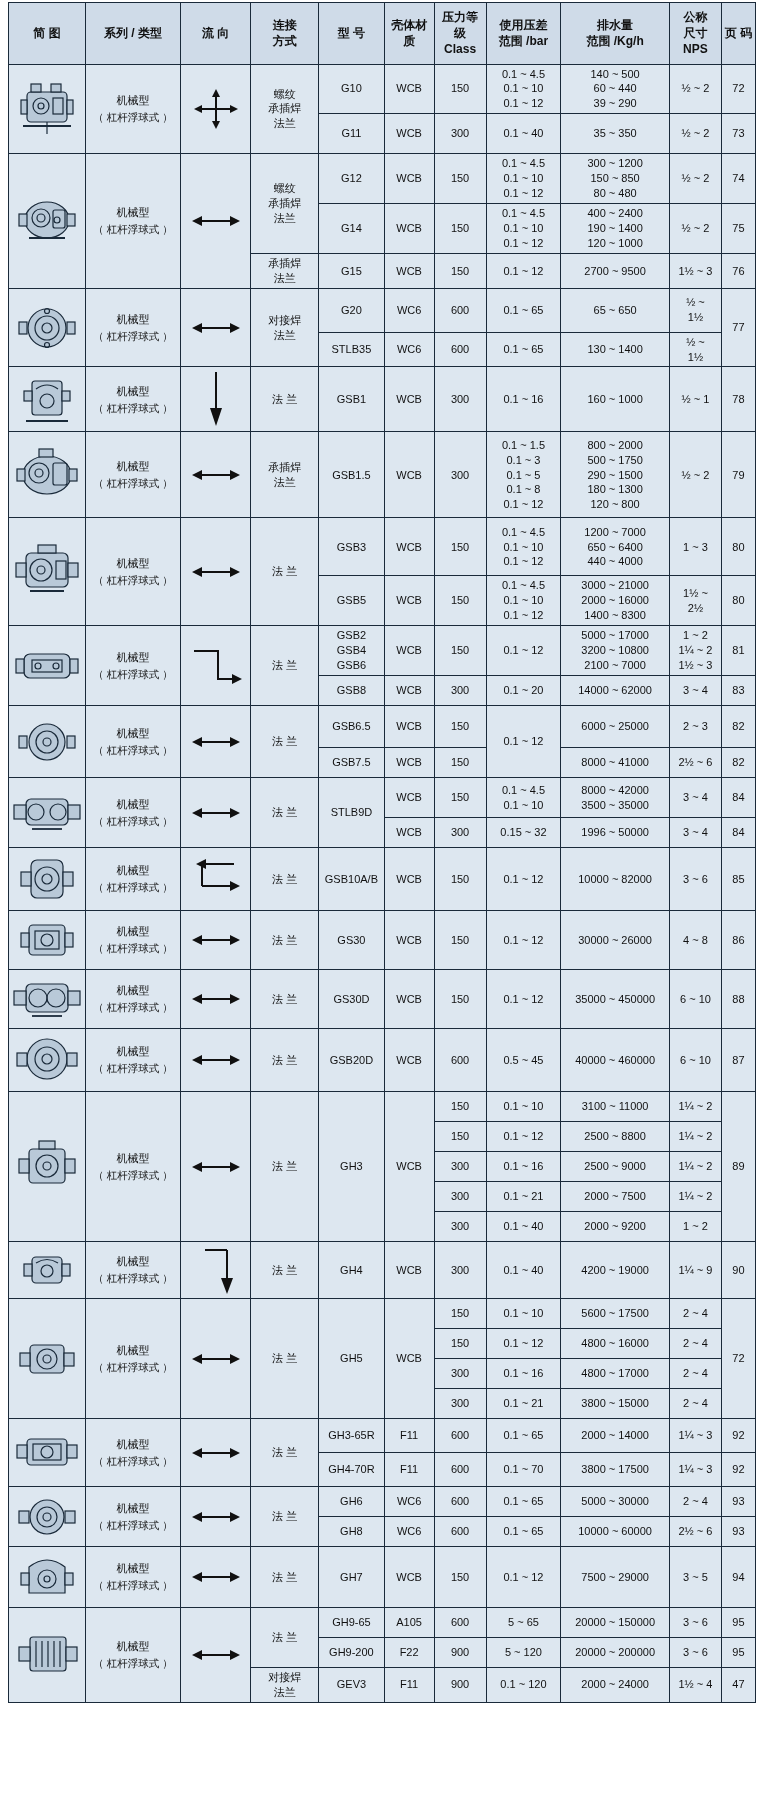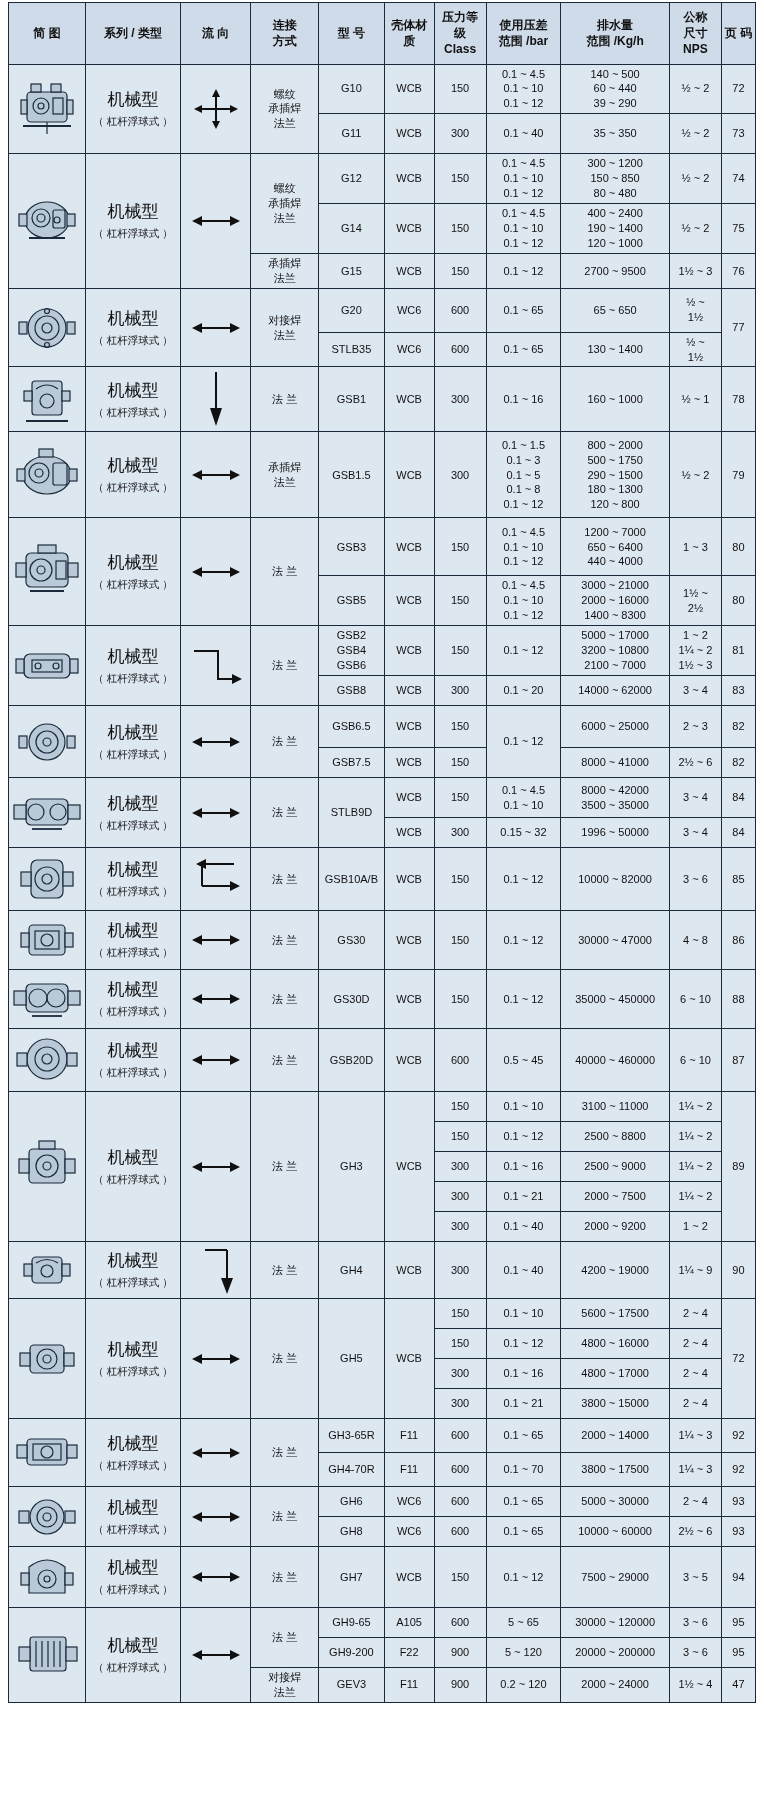--- a/index.html
+++ b/index.html
@@ -4,21 +4,21 @@
 <style>
   html,body{margin:0;padding:0;background:#ffffff;}
   body{font-family:"Liberation Sans","DejaVu Sans",sans-serif;color:#111;}
   #page{width:764px;margin:0 auto;padding:2px 8px 8px 8px;box-sizing:border-box;}
   table{border-collapse:collapse;width:748px;table-layout:fixed;}
   td,th{border:1px solid #1a2a3a;vertical-align:middle;text-align:center;font-size:11px;line-height:1.35;padding:2px 2px;}
   thead th{background:#cfdbe8;font-weight:bold;font-size:12px;padding:6px 2px;}
   tbody td{background:#dde7f0;}
   td.diagram{background:#dde7f0;padding:4px 2px;}
   .multi{white-space:pre-line;}
-  .sername{font-size:17px;}
+  .sername{font-size:11px;}
   .serpar{font-size:10.5px;display:block;margin-top:2px;}
   .flow{display:flex;align-items:center;justify-content:center;height:100%;}
   svg{display:block;margin:0 auto;}
   col.c0{width:68px}col.c1{width:84px}col.c2{width:62px}col.c3{width:60px}
   col.c4{width:58px}col.c5{width:44px}col.c6{width:46px}col.c7{width:66px}
   col.c8{width:96px}col.c9{width:46px}col.c10{width:30px}
 </style>
 </head>
 <body>
 
@@ -504,21 +504,21 @@
                 <polygon points="2,10 12,5 12,15" fill="#111"></polygon>
                 <polygon points="50,10 40,5 40,15" fill="#111"></polygon>
               </svg>
             </div>
           </td>
           <td class="multi" rowspan="1">法 兰</td>
           <td class="multi" rowspan="1">GS30</td>
           <td rowspan="1">WCB</td>
           <td>150</td>
           <td class="multi">0.1 ~ 12</td>
-          <td class="multi">30000 ~ 47000</td>
+          <td class="multi">30000 ~ 26000</td>
           <td class="multi">4 ~ 8</td>
           <td rowspan="1">86</td>
         </tr>
         <tr style="height:48px">
           <td class="diagram" rowspan="1">
             <svg width="70" height="50" viewBox="0 0 70 50">
       <rect x="14" y="10" width="42" height="28" rx="5" fill="#b9c9d8" stroke="#1a2a3a" stroke-width="1.2"></rect>
       <circle cx="26" cy="24" r="9" stroke="#1a2a3a" fill="none" stroke-width="1.2"></circle>
               <circle cx="44" cy="24" r="9" stroke="#1a2a3a" fill="none" stroke-width="1.2"></circle>
       <rect x="2" y="17" width="12" height="14" fill="#b9c9d8" stroke="#1a2a3a" stroke-width="1.2"></rect>
@@ -830,39 +830,39 @@
                 <polygon points="2,10 12,5 12,15" fill="#111"></polygon>
                 <polygon points="50,10 40,5 40,15" fill="#111"></polygon>
               </svg>
             </div>
           </td>
           <td class="multi" rowspan="2">法 兰</td>
           <td class="multi" rowspan="1">GH9-65</td>
           <td rowspan="1">A105</td>
           <td>600</td>
           <td class="multi">5 ~ 65</td>
-          <td class="multi">30000 ~ 120000</td>
+          <td class="multi">20000 ~ 150000</td>
           <td class="multi">3 ~ 6</td>
           <td rowspan="1">95</td>
         </tr>
         <tr style="height:30px">
           <td class="multi" rowspan="1">GH9-200</td>
           <td rowspan="1">F22</td>
           <td>900</td>
           <td class="multi">5 ~ 120</td>
           <td class="multi">20000 ~ 200000</td>
           <td class="multi">3 ~ 6</td>
           <td rowspan="1">95</td>
         </tr>
         <tr style="height:30px">
           <td class="multi" rowspan="1">对接焊
 法兰</td>
           <td class="multi" rowspan="1">GEV3</td>
           <td rowspan="1">F11</td>
           <td>900</td>
-          <td class="multi">0.2 ~ 120</td>
+          <td class="multi">0.1 ~ 120</td>
           <td class="multi">2000 ~ 24000</td>
           <td class="multi">1½ ~ 4</td>
           <td rowspan="1">47</td>
         </tr>
       </tbody>
 </table>
 </div>
 
 </body></html>

